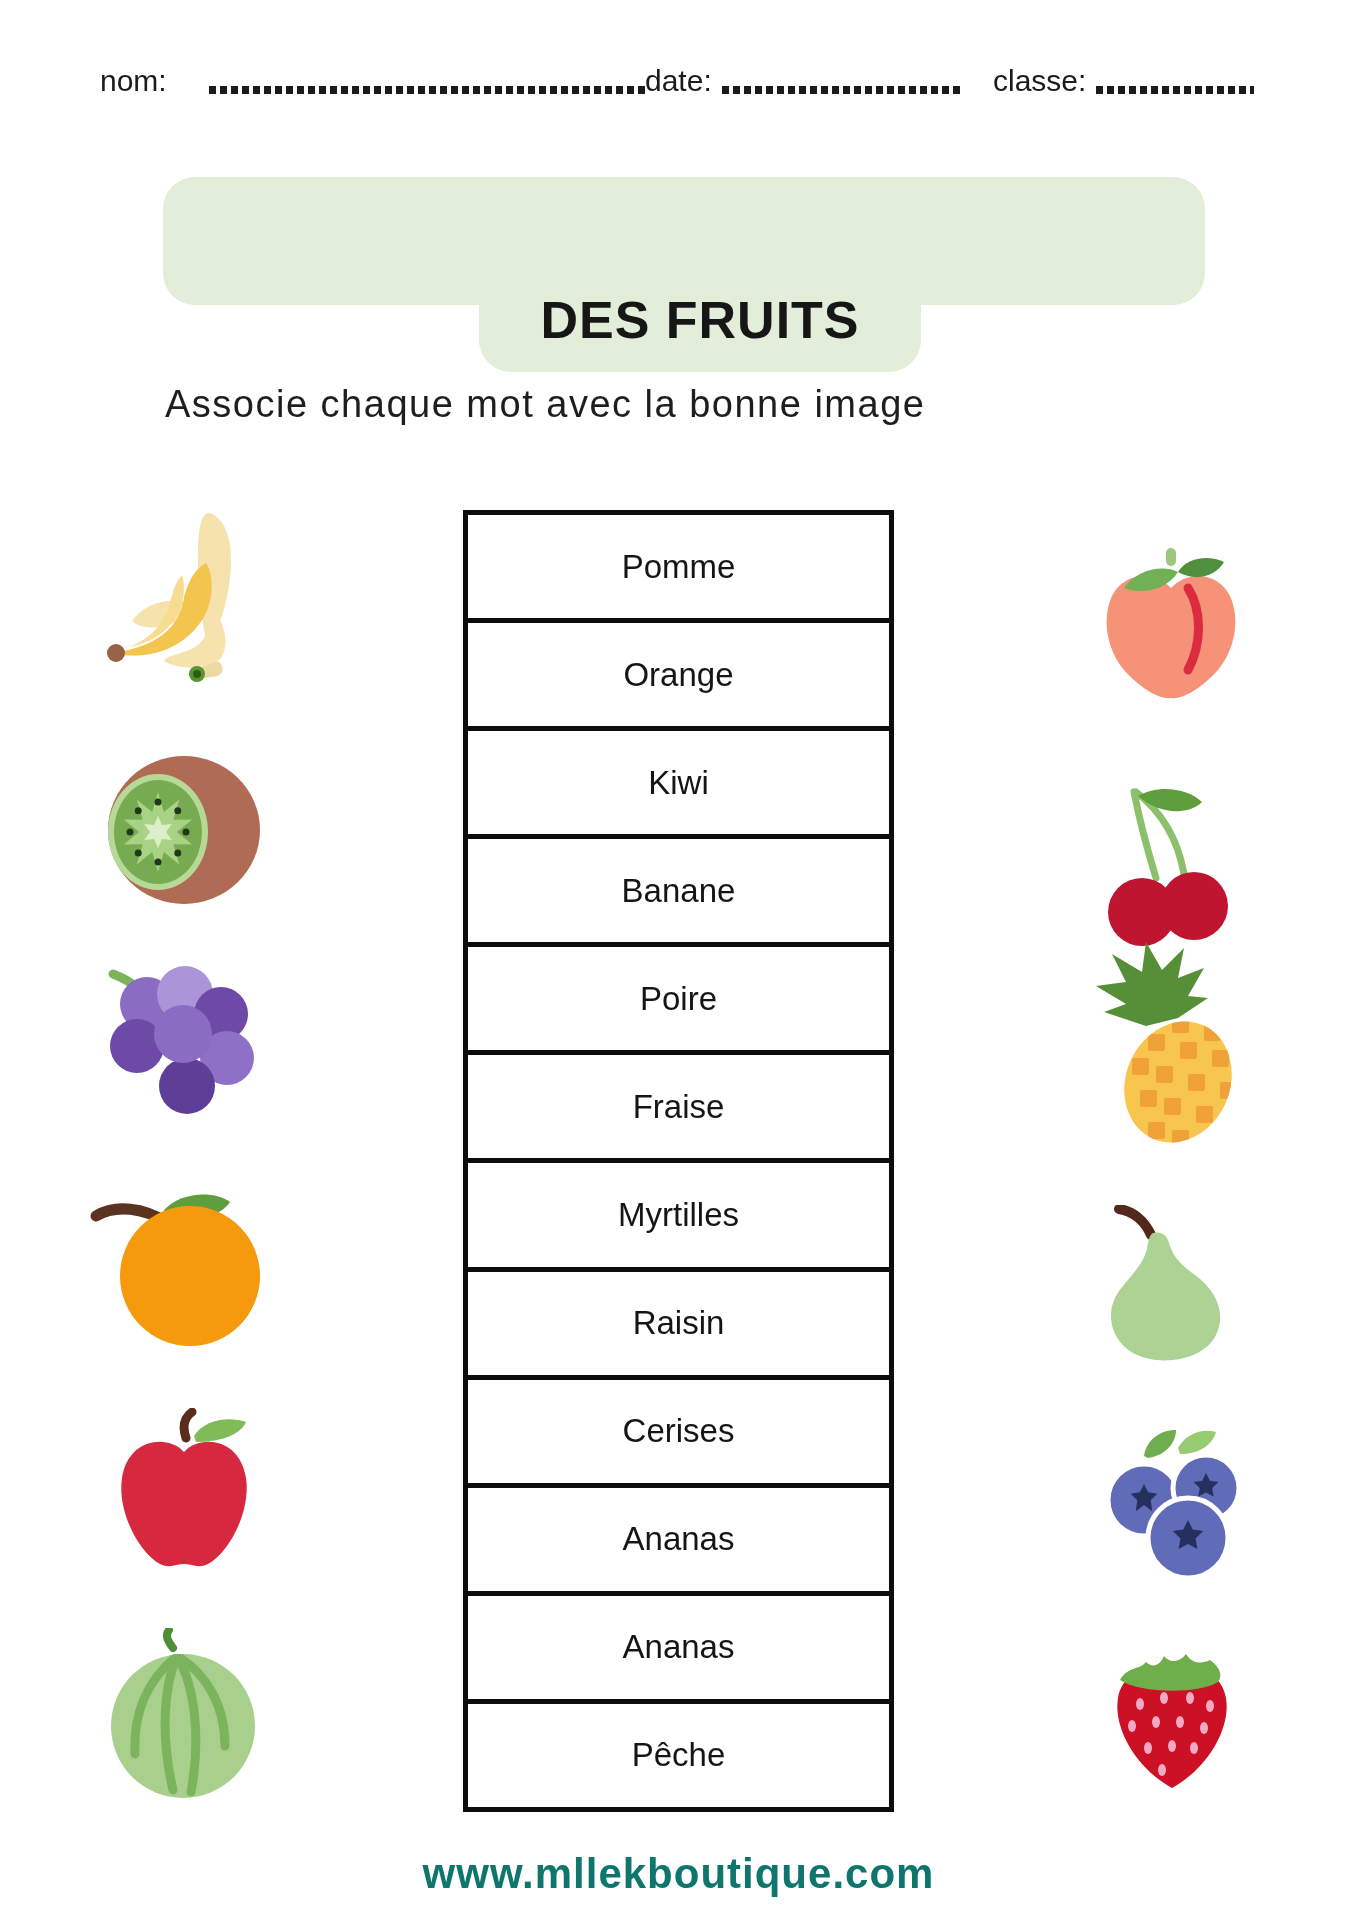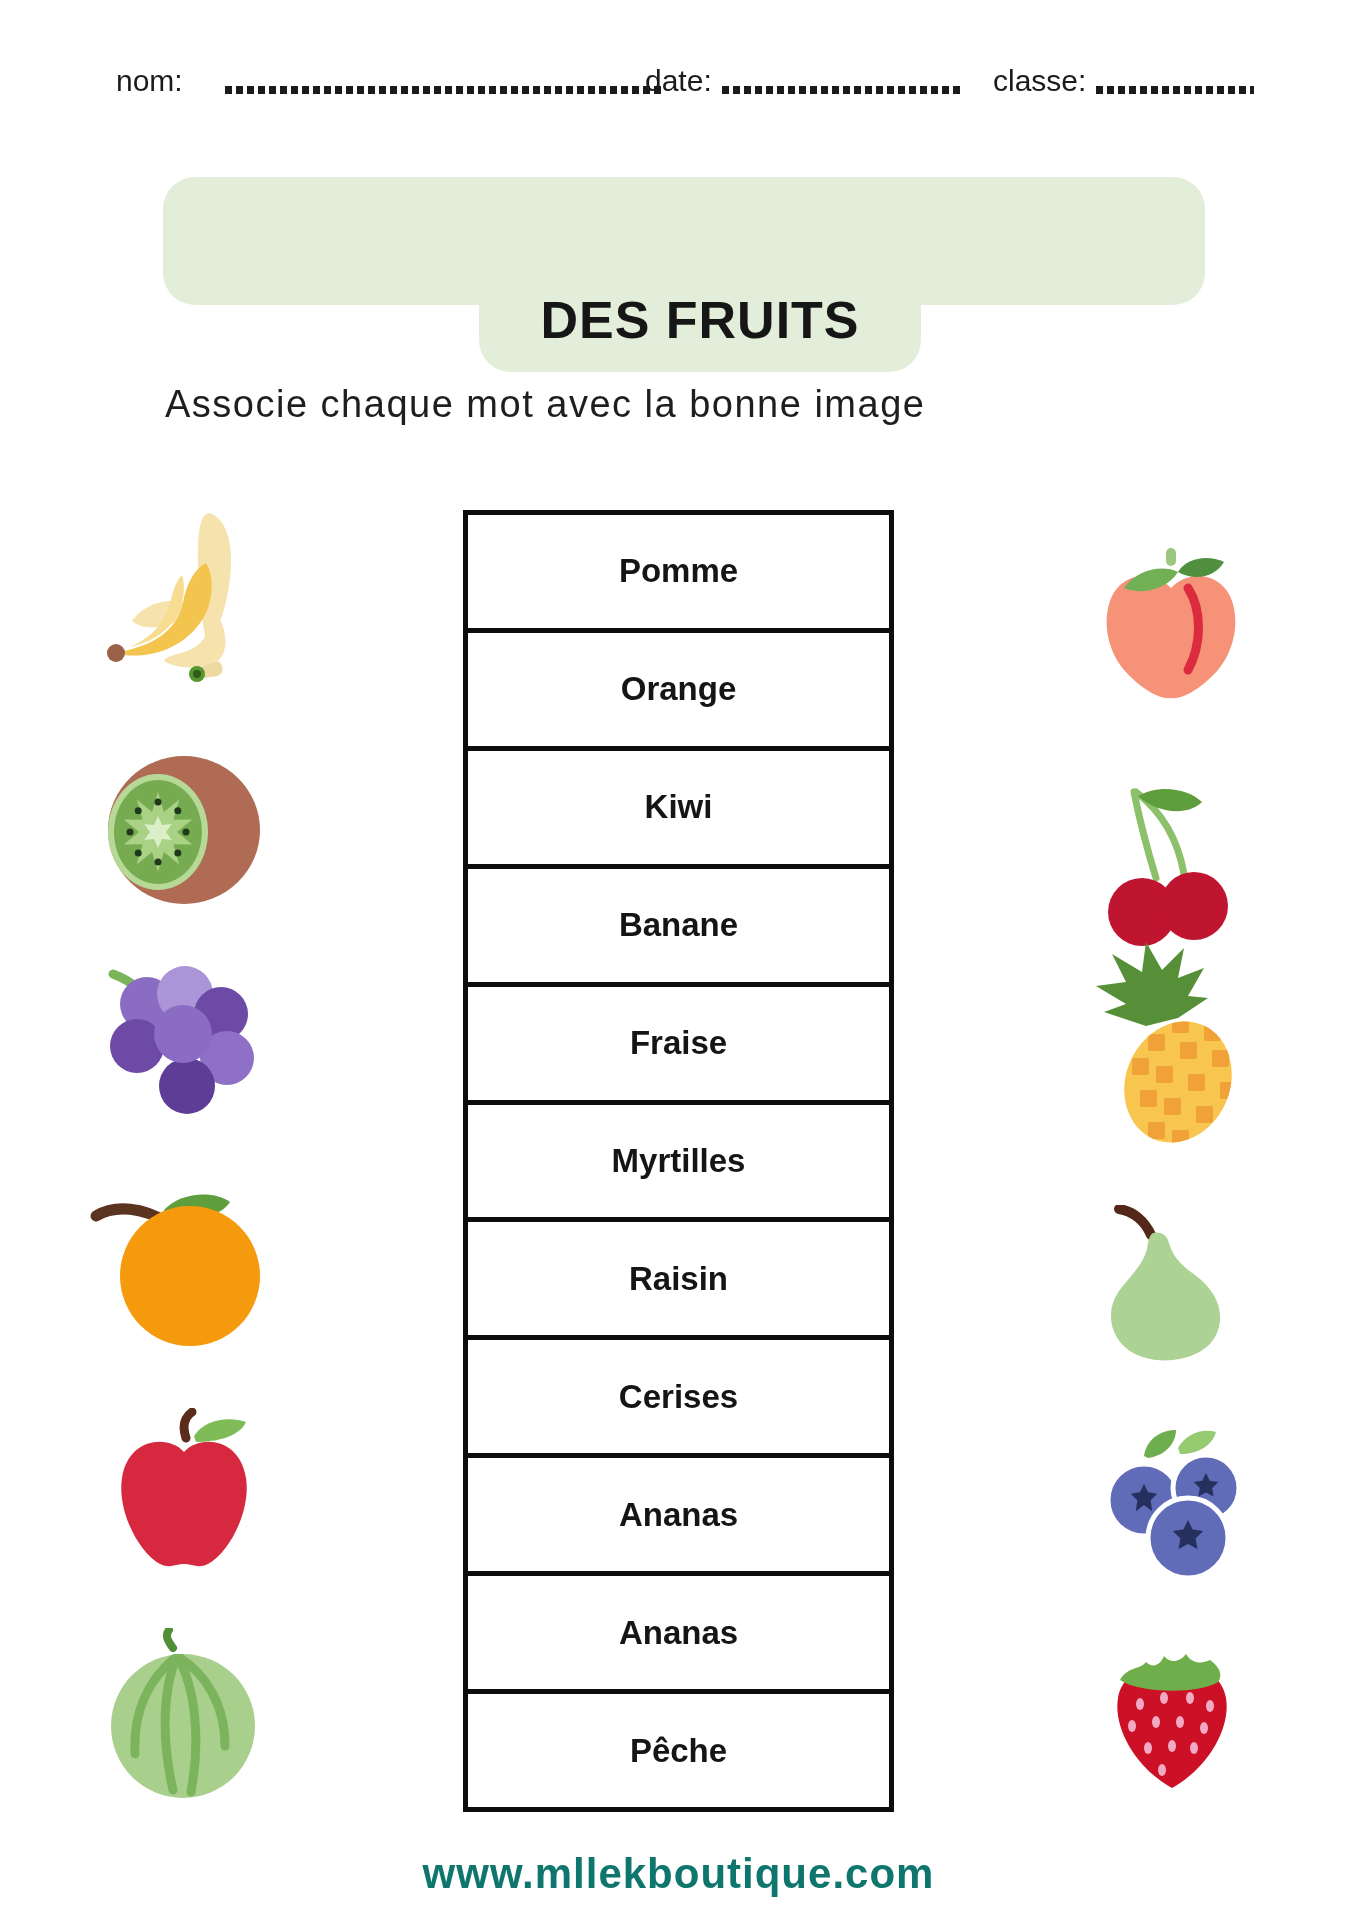--- a/index.html
+++ b/index.html
@@ -5,37 +5,37 @@
   html,body{margin:0;padding:0;background:#ffffff;}
   .page{
     position:relative;width:1357px;height:1920px;background:#ffffff;overflow:hidden;
     font-family:"Liberation Sans","DejaVu Sans",sans-serif;color:#1b1b1b;
   }
   
   .field{position:absolute;top:50px;display:flex;align-items:flex-end;height:46px;}
   .field-label{font-size:30px;font-weight:500;line-height:1;}
   .dotted{display:inline-block;height:8px;margin-left:10px;margin-bottom:2px;
     background:repeating-linear-gradient(90deg,#1b1b1b 0 7px,transparent 7px 11px);}
-  .field-nom{left:116px;gap:32px;}   .field-nom  .dotted{width:440px;}
+  .field-nom{left:100px;gap:32px;}   .field-nom  .dotted{width:440px;}
   .field-date{left:645px;}  .field-date .dotted{width:242px;}
   .field-classe{left:993px;}.field-classe .dotted{width:158px;}
   
   .hl{position:absolute;background:#e2eed9;border-radius:32px;}
   .hl1{left:163px;top:177px;width:1042px;height:128px;}
   .hl2{left:479px;top:256px;width:442px;height:116px;}
   .title-line{position:absolute;text-align:center;font-weight:700;color:#161616;}
   .title-line1{left:163px;top:182px;width:1042px;font-size:75px;line-height:118px;letter-spacing:1px;}
   .title-line2{left:479px;top:270px;width:442px;font-size:52px;line-height:100px;letter-spacing:1px;}
   .subtitle{position:absolute;left:165px;top:383px;width:1040px;text-align:left;
     font-size:38px;font-weight:500;letter-spacing:1.5px;color:#1e1e1e;}
   
   .word-table{position:absolute;left:463px;top:510px;width:431px;height:1302px;
     border:5px solid #0d0d0d;box-sizing:border-box;display:flex;flex-direction:column;background:#fff;}
   .word-row{flex:1;display:flex;align-items:center;justify-content:center;
-    font-size:33px;font-weight:700;color:#151515;}
+    font-size:33px;font-weight:400;color:#151515;}
   .word-row + .word-row{border-top:5px solid #0d0d0d;}
   
   .fruit{position:absolute;}
   .fruit svg{display:block;width:100%;height:100%;}
   
   .footer-url{position:absolute;left:0;top:1850px;width:1357px;text-align:center;
     font-size:42px;font-weight:600;letter-spacing:1px;color:#0f766e;}
 </style>
 </head>
 <body>
@@ -58,20 +58,21 @@
   <div class="hl hl1"></div>
   <div class="hl hl2"></div>
   <div class="title-line title-line2">DES FRUITS</div>
   <div class="subtitle">Associe chaque mot avec la bonne image</div>
 
   <div class="word-table">
     <div class="word-row">Pomme</div>
     <div class="word-row">Orange</div>
     <div class="word-row">Kiwi</div>
     <div class="word-row">Banane</div>
+    <div class="word-row">Poire</div>
     <div class="word-row">Fraise</div>
     <div class="word-row">Myrtilles</div>
     <div class="word-row">Raisin</div>
     <div class="word-row">Cerises</div>
     <div class="word-row">Ananas</div>
     <div class="word-row">Ananas</div>
     <div class="word-row">Pêche</div>
   </div>
 
   <div class="fruit" style="left:100px;top:505px;width:170px;height:180px;">

